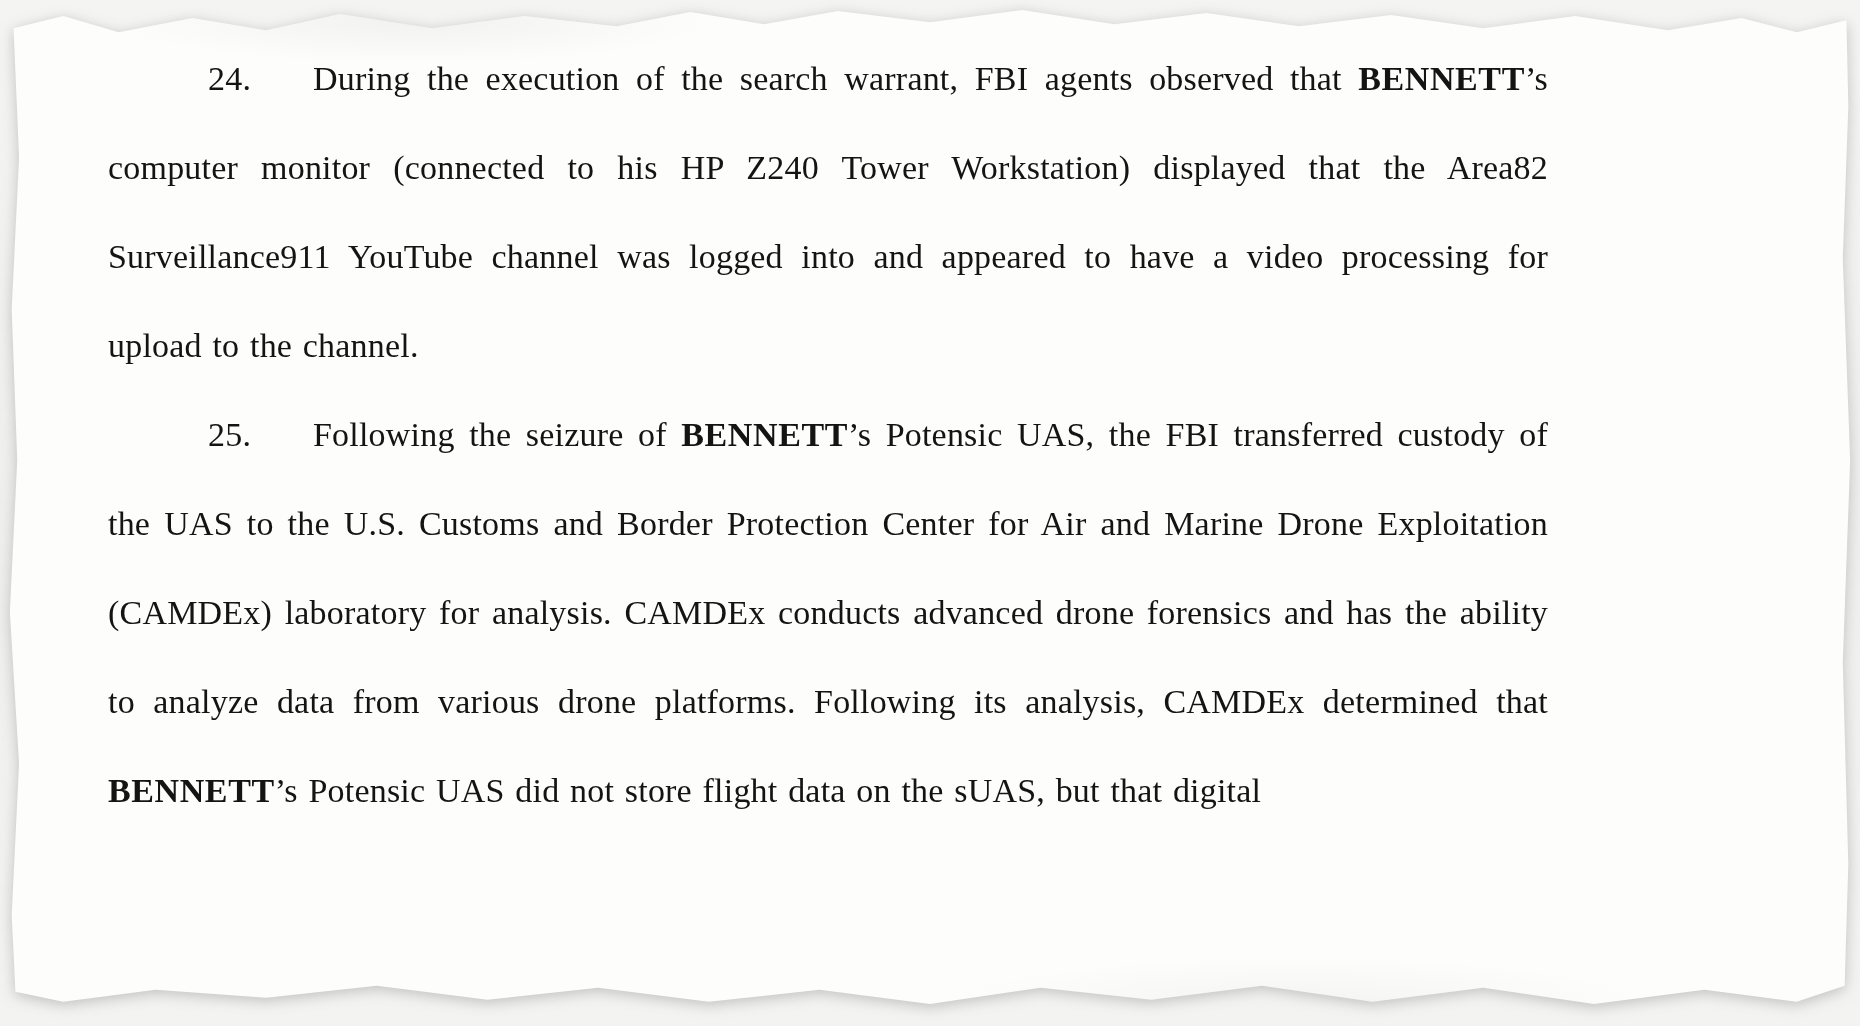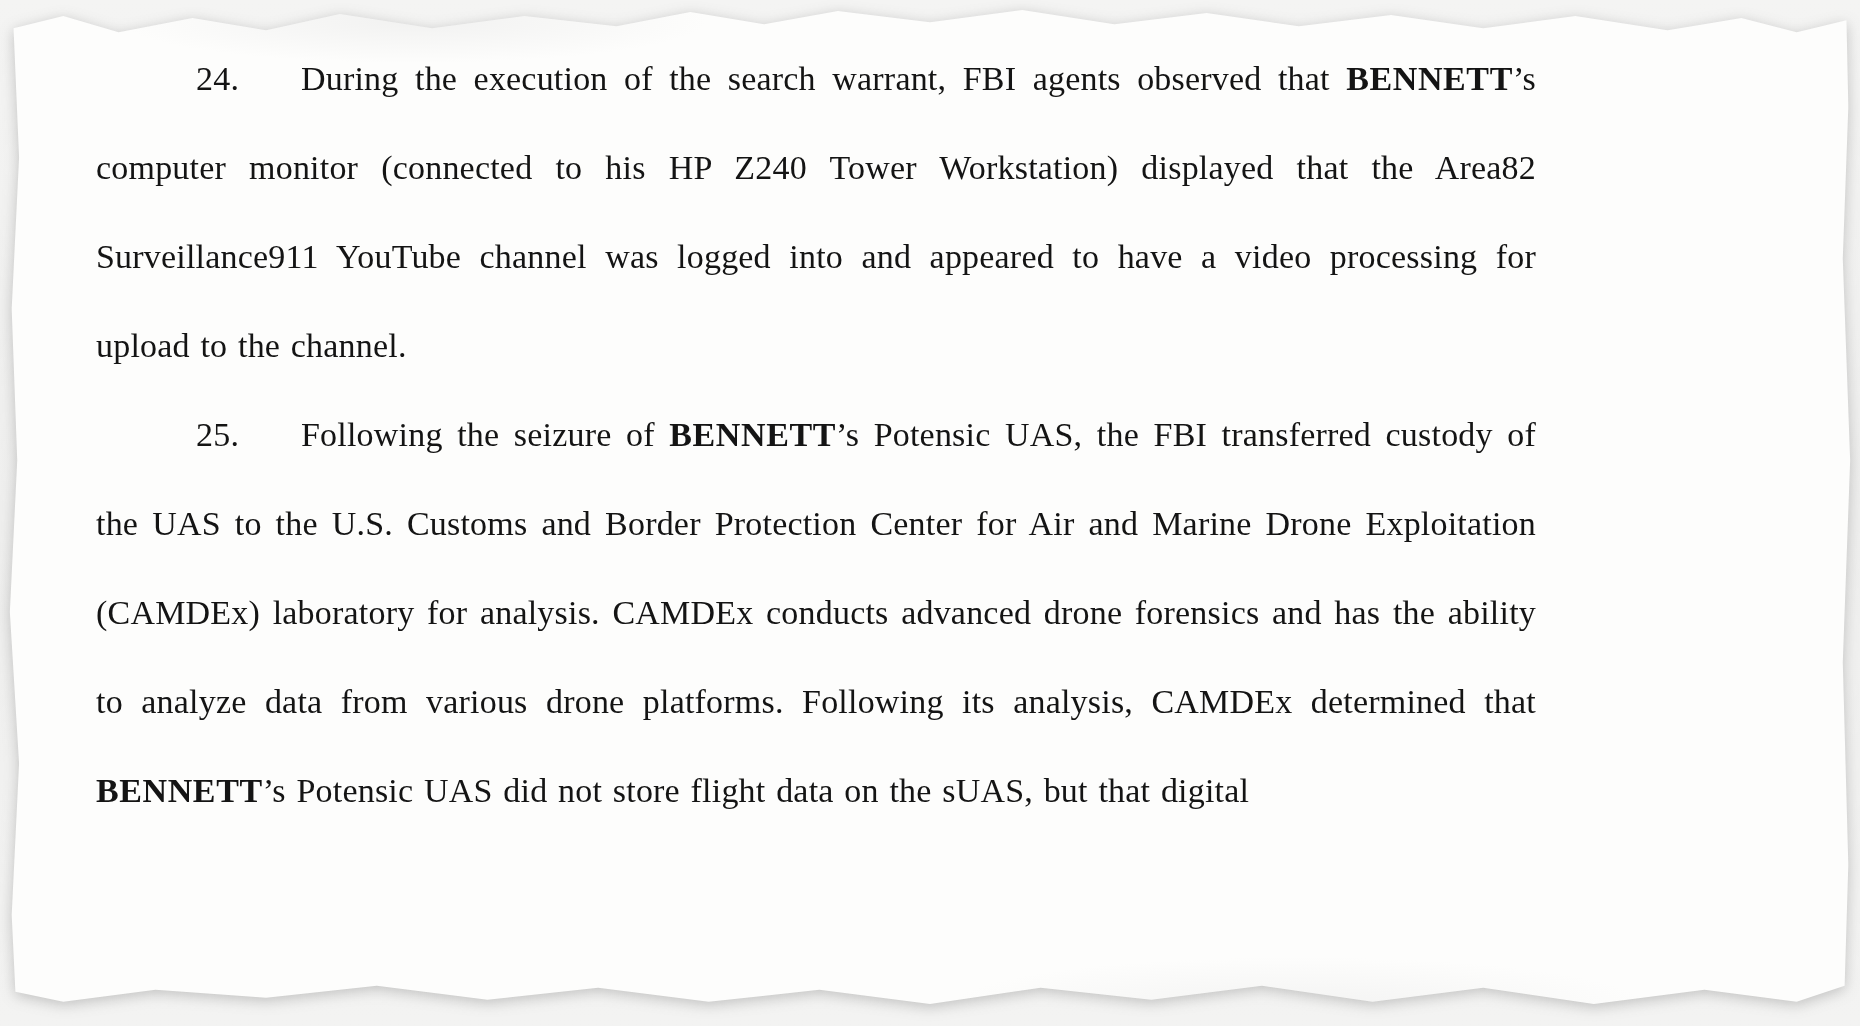--- a/index.html
+++ b/index.html
@@ -43,21 +43,21 @@
       99.8% 10%, 99.5% 25%, 99.9% 45%, 99.5% 65%, 99.8% 85%, 99.6% 97%,
       97% 98.6%, 92% 97.4%, 86% 98.8%, 80% 97.2%, 74% 98.6%, 68% 97.0%,
       62% 98.4%, 56% 97.2%, 50% 98.8%, 44% 97.4%, 38% 98.6%, 32% 97.2%,
       26% 98.4%, 20% 97.0%, 14% 98.2%, 8% 97.4%, 3% 98.6%, 0.4% 97.6%,
       0.2% 90%, 0.6% 75%, 0.1% 60%, 0.5% 45%, 0.2% 30%, 0.6% 15%
     );
   }
 
   .text-block {
     position: absolute;
-    left: 88px;
+    left: 100px;
     top: 28px;
     width: 1440px;
     color: #141414;
   }
 
   .para {
     margin: 0;
     font-size: 34px;
     line-height: 89px;
     text-align: justify;

